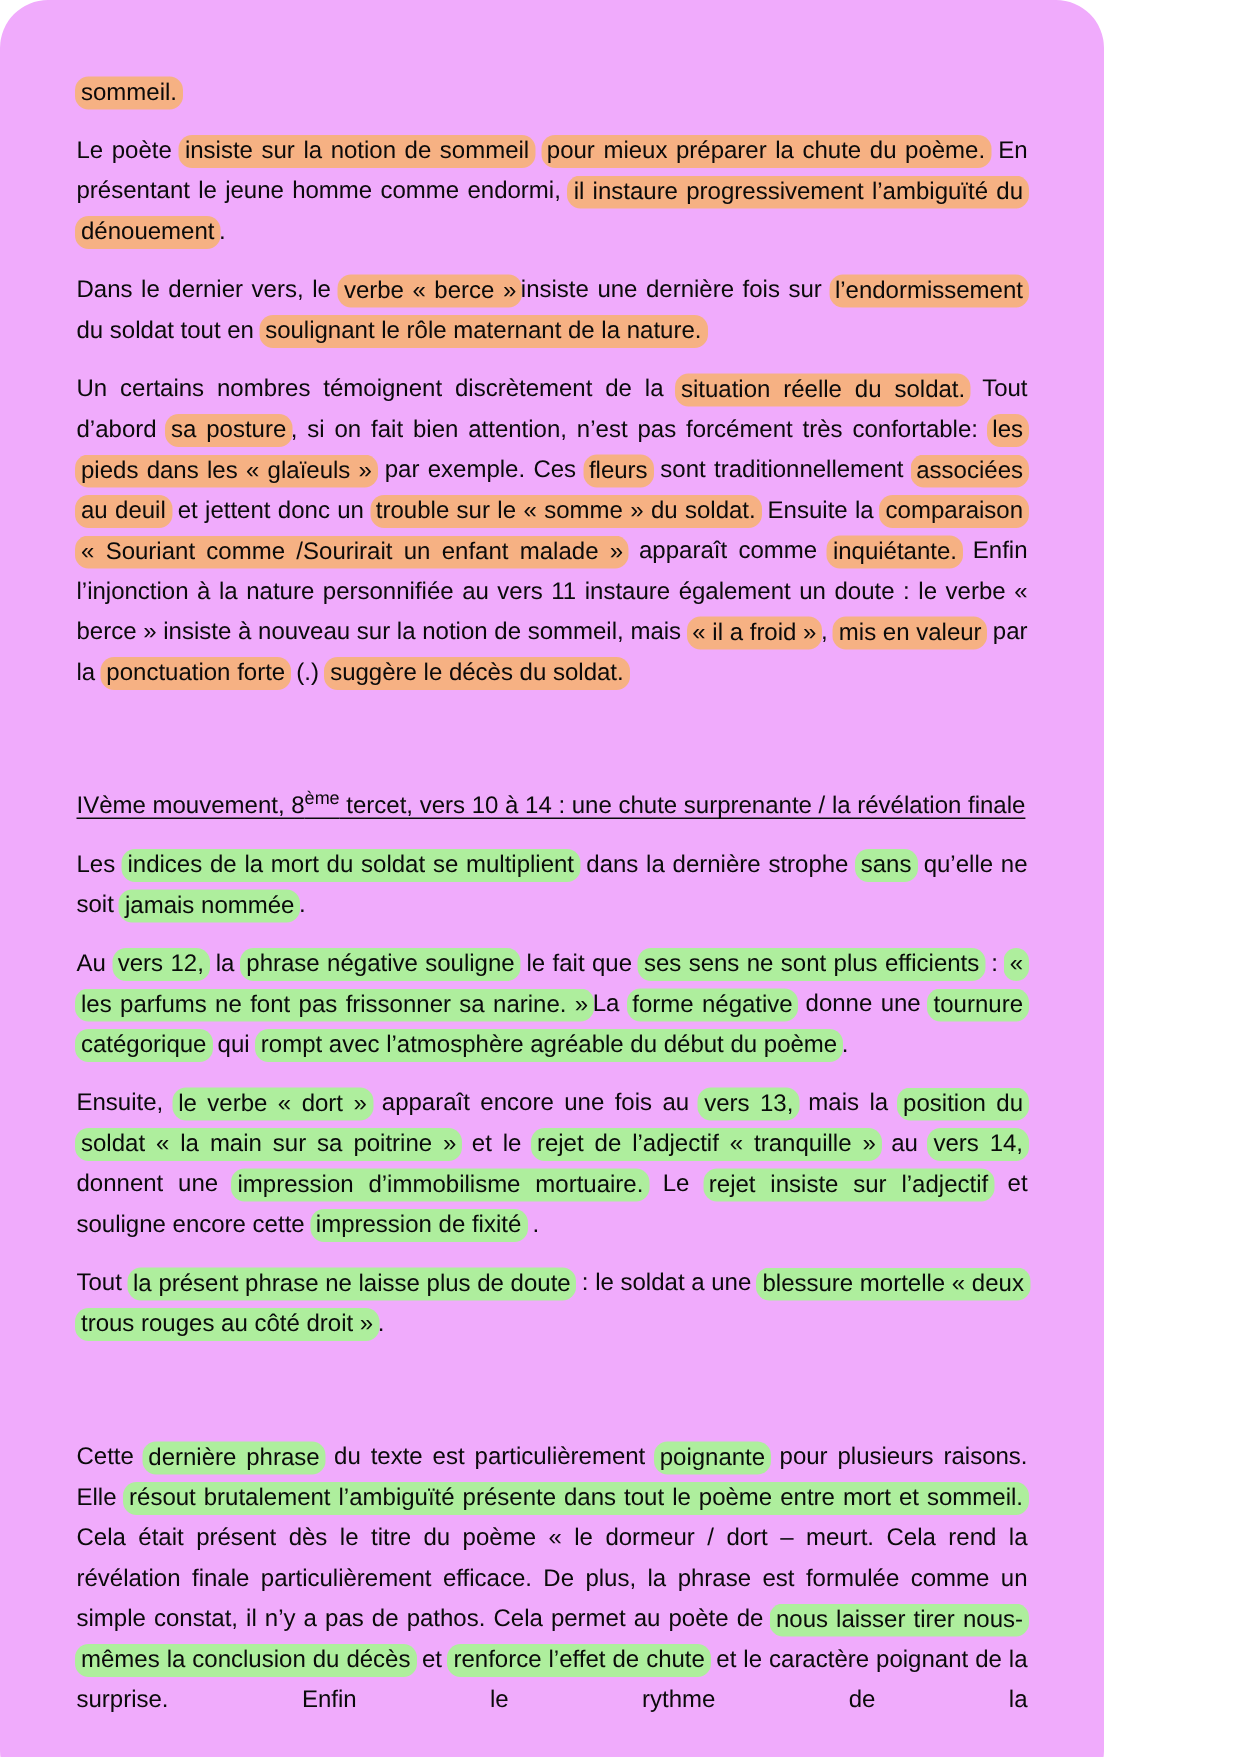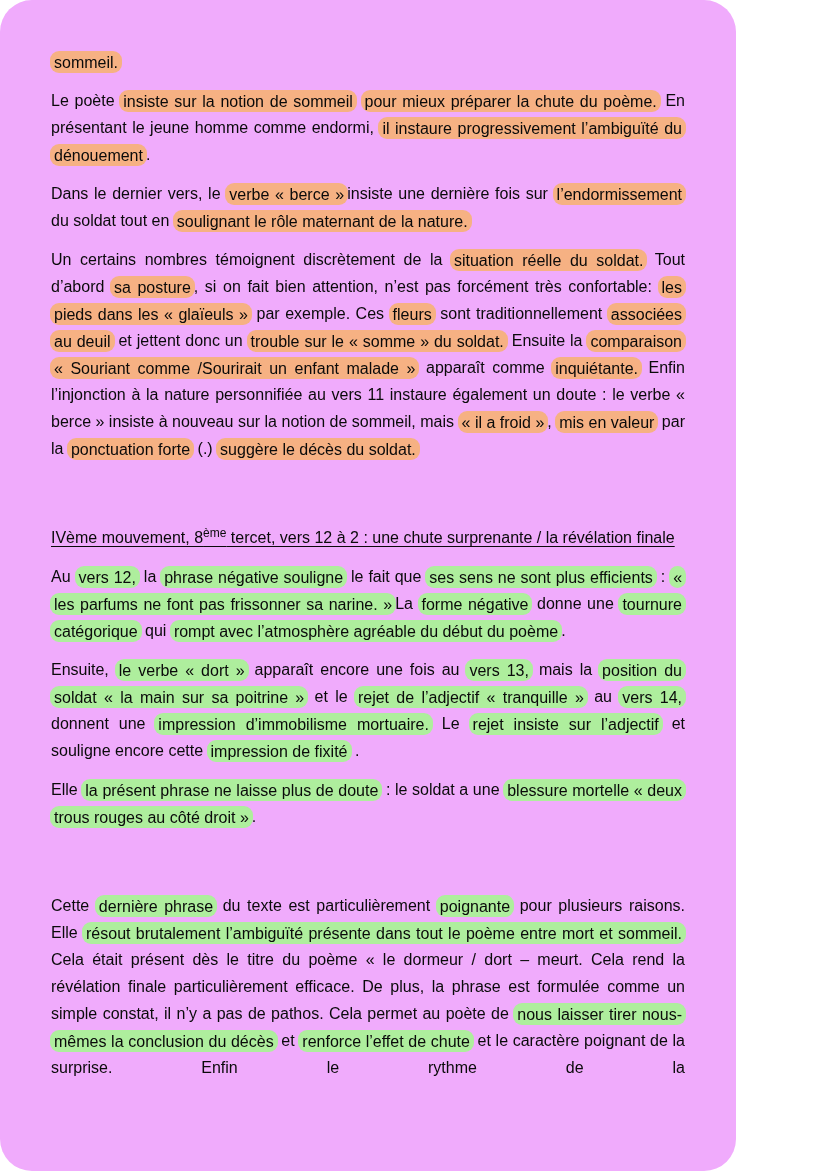--- a/index.html
+++ b/index.html
@@ -47,19 +47,20 @@
 </style>
 </head>
 <body>
 
 <div class="page">
   <div class="doc">
       <p class="para"><span class="hl hl-orange">sommeil.</span></p>
       <p class="para"><span>Le poète </span><span class="hl hl-orange">insiste sur la notion de sommeil</span><span> </span><span class="hl hl-orange">pour mieux préparer la chute du poème.</span><span> En présentant le jeune homme comme endormi, </span><span class="hl hl-orange">il instaure progressivement l’ambiguïté du dénouement</span><span>.</span></p>
       <p class="para"><span>Dans le dernier vers, le </span><span class="hl hl-orange">verbe « berce »</span><span>insiste une dernière fois sur </span><span class="hl hl-orange">l’endormissement</span><span> du soldat tout en </span><span class="hl hl-orange">soulignant le rôle maternant de la nature.</span></p>
       <p class="para"><span>Un certains nombres témoignent discrètement de la </span><span class="hl hl-orange">situation réelle du soldat.</span><span> Tout d’abord </span><span class="hl hl-orange">sa posture</span><span>, si on fait bien attention, n’est pas forcément très confortable: </span><span class="hl hl-orange">les pieds dans les « glaïeuls »</span><span> par exemple. Ces </span><span class="hl hl-orange">fleurs</span><span> sont traditionnellement </span><span class="hl hl-orange">associées au deuil</span><span> et jettent donc un </span><span class="hl hl-orange">trouble sur le « somme » du soldat.</span><span> Ensuite la </span><span class="hl hl-orange">comparaison « Souriant comme /Sourirait un enfant malade »</span><span> apparaît comme </span><span class="hl hl-orange">inquiétante.</span><span> Enfin l’injonction à la nature personnifiée au vers 11 instaure également un doute : le verbe « berce » insiste à nouveau sur la notion de sommeil, mais </span><span class="hl hl-orange">« il a froid »</span><span>, </span><span class="hl hl-orange">mis en valeur</span><span> par la </span><span class="hl hl-orange">ponctuation forte</span><span> (.) </span><span class="hl hl-orange">suggère le décès du soldat.</span></p>
-      <h2 class="heading space-before"><span>IVème mouvement, 8</span><sup>ème</sup><span> tercet, vers 12 à 2 : une chute surprenante / la révélation finale</span></h2>
+      <h2 class="heading space-before"><span>IVème mouvement, 8</span><sup>ème</sup><span> tercet, vers 10 à 14 : une chute surprenante / la révélation finale</span></h2>
+      <p class="para"><span>Les </span><span class="hl hl-green">indices de la mort du soldat se multiplient</span><span> dans la dernière strophe </span><span class="hl hl-green">sans</span><span> qu’elle ne soit </span><span class="hl hl-green">jamais nommée</span><span>.</span></p>
       <p class="para"><span>Au </span><span class="hl hl-green">vers 12,</span><span> la </span><span class="hl hl-green">phrase négative souligne</span><span> le fait que </span><span class="hl hl-green">ses sens ne sont plus efficients</span><span> : </span><span class="hl hl-green">« les parfums ne font pas frissonner sa narine. »</span><span>La </span><span class="hl hl-green">forme négative</span><span> donne une </span><span class="hl hl-green">tournure catégorique</span><span> qui </span><span class="hl hl-green">rompt avec l’atmosphère agréable du début du poème</span><span>.</span></p>
       <p class="para"><span>Ensuite, </span><span class="hl hl-green">le verbe « dort »</span><span> apparaît encore une fois au </span><span class="hl hl-green">vers 13,</span><span> mais la </span><span class="hl hl-green">position du soldat « la main sur sa poitrine »</span><span> et le </span><span class="hl hl-green">rejet de l’adjectif « tranquille »</span><span> au </span><span class="hl hl-green">vers 14,</span><span> donnent une </span><span class="hl hl-green">impression d’immobilisme mortuaire.</span><span> Le </span><span class="hl hl-green">rejet insiste sur l’adjectif</span><span> et souligne encore cette </span><span class="hl hl-green">impression de fixité</span><span> .</span></p>
-      <p class="para"><span>Elle </span><span class="hl hl-green">la présent phrase ne laisse plus de doute</span><span> : le soldat a une </span><span class="hl hl-green">blessure mortelle « deux trous rouges au côté droit »</span><span>.</span></p>
+      <p class="para"><span>Tout </span><span class="hl hl-green">la présent phrase ne laisse plus de doute</span><span> : le soldat a une </span><span class="hl hl-green">blessure mortelle « deux trous rouges au côté droit »</span><span>.</span></p>
       <p class="para space-before justify-last"><span>Cette </span><span class="hl hl-green">dernière phrase</span><span> du texte est particulièrement </span><span class="hl hl-green">poignante</span><span> pour plusieurs raisons. Elle </span><span class="hl hl-green">résout brutalement l’ambiguïté présente dans tout le poème entre mort et sommeil.</span><span> Cela était présent dès le titre du poème « le dormeur / dort – meurt. Cela rend la révélation finale particulièrement efficace. De plus, la phrase est formulée comme un simple constat, il n’y a pas de pathos. Cela permet au poète de </span><span class="hl hl-green">nous laisser tirer nous-mêmes la conclusion du décès</span><span> et </span><span class="hl hl-green">renforce l’effet de chute</span><span> et le caractère poignant de la surprise. Enfin le rythme de la</span></p>
     </div>
 </div>
 
 </body></html>

